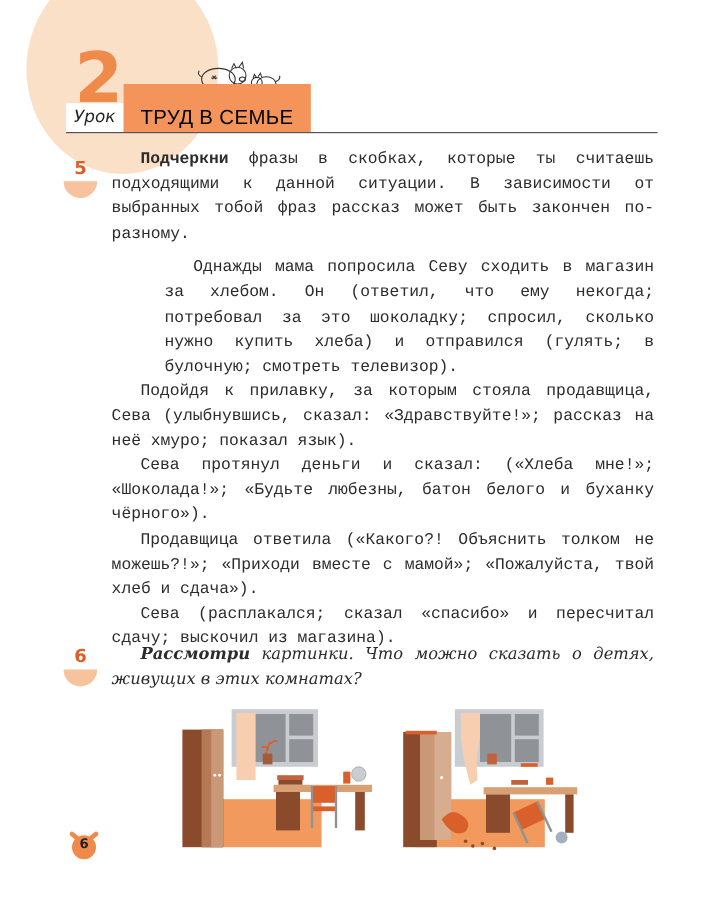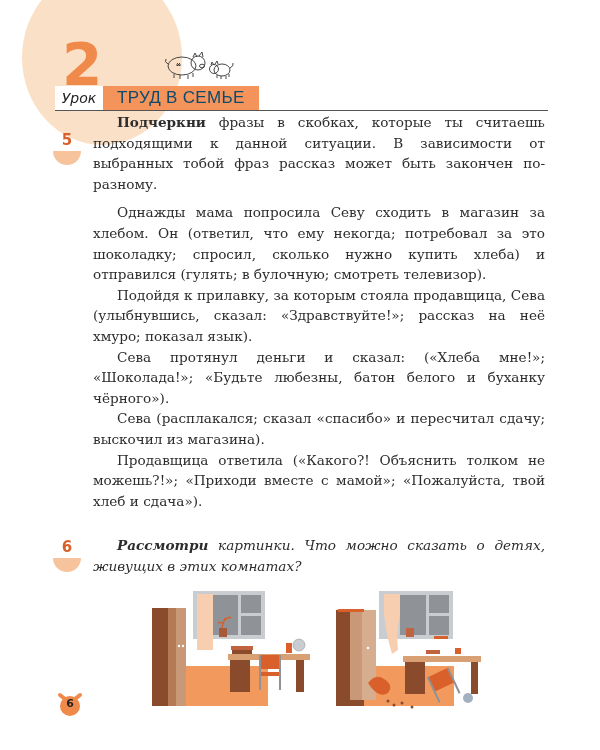--- a/index.html
+++ b/index.html
@@ -27,23 +27,23 @@
       position: absolute; left: 55px; top: 86px; height: 24px;
       display: flex; align-items: flex-end;
     }
     .lesson-label {
       background: #ffffff; width: 48px;
       font-family: "DejaVu Sans", "Liberation Sans", sans-serif;
       font-size: 14px; line-height: 24px; text-align: center; color: #222;
       font-style: italic;
     }
     .lesson-title {
-      background: #f4935a; padding: 0 14px 0 14px; width: 128px;
+      background: #f4935a; padding: 16px 14px 0 14px; width: 128px;
       font-family: "Liberation Sans", "DejaVu Sans", sans-serif;
-      font-size: 17px; line-height: 24px; color: #0c4a6e; letter-spacing: 0.3px;
+      font-size: 17px; line-height: 24px; color: #000000; letter-spacing: 0.3px;
     }
     .header-line {
       position: absolute; left: 55px; top: 110px; width: 493px; height: 1px;
       background: #555;
     }
     .ex-badge {
       position: absolute; left: 49px; width: 36px; height: 34px;
     }
     .ex-badge .num {
       position: absolute; left: 0; top: 0; width: 36px; text-align: center;
@@ -53,21 +53,21 @@
     .ex-badge .half {
       position: absolute; left: 4px; top: 20px; width: 28px; height: 14px;
       background: #f6c39c; border-radius: 0 0 14px 14px;
     }
     .text-block {
       position: absolute; left: 93px; width: 452px;
       font-size: 13.6px; line-height: 20.6px; text-align: justify;
       color: #2c2c2c;
     }
     .text-block p { margin: 0; text-indent: 24px; }
-    .text-block p.gap { margin-top: 8px; }
+    .text-block p.gap { margin-top: 8px; margin-left: 44px; }
     .text-block b { font-weight: bold; }
     .illustration {
       position: absolute; top: 588px; width: 170px; height: 130px;
     }
     .page-num-badge {
       position: absolute; left: 57px; top: 692px; width: 26px; height: 26px;
     }
     .page-num-badge .txt {
       position: absolute; left: 0; top: 5px; width: 26px; text-align: center;
       font-family: "DejaVu Sans", "Liberation Sans", sans-serif;
@@ -101,27 +101,27 @@
   <div class="lesson-label">Урок</div>
   <div class="lesson-title">ТРУД В СЕМЬЕ</div>
 </div>
 <div class="header-line"></div>
 
 <div class="ex-badge" style="top:131px;">
   <div class="num">5</div>
   <div class="half"></div>
 </div>
 
-<div class="text-block" style="top:112px;">
+<div class="text-block" style="top:124px;font-family:Liberation Mono, monospace;">
   <p><b>Подчеркни</b><span> фразы в скобках, которые ты считаешь подходящими к данной ситуации. В зависимости от выбранных тобой фраз рассказ может быть закончен по-разному.</span></p>
   <p class="gap">Однажды мама попросила Севу сходить в магазин за хлебом. Он (ответил, что ему некогда; потребовал за это шоколадку; спросил, сколько нужно купить хлеба) и отправился (гулять; в булочную; смотреть телевизор).</p>
   <p>Подойдя к прилавку, за которым стояла продавщица, Сева (улыбнувшись, сказал: «Здравствуйте!»; рассказ на неё хмуро; показал язык).</p>
   <p>Сева протянул деньги и сказал: («Хлеба мне!»; «Шоколада!»; «Будьте любезны, батон белого и буханку чёрного»).</p>
+  <p>Продавщица ответила («Какого?! Объяснить толком не можешь?!»; «Приходи вместе с мамой»; «Пожалуйста, твой хлеб и сдача»).</p>
   <p>Сева (расплакался; сказал «спасибо» и пересчитал сдачу; выскочил из магазина).</p>
-  <p>Продавщица ответила («Какого?! Объяснить толком не можешь?!»; «Приходи вместе с мамой»; «Пожалуйста, твой хлеб и сдача»).</p>
 </div>
 
 <div class="ex-badge" style="top:538px;">
   <div class="num">6</div>
   <div class="half"></div>
 </div>
 
 <div class="text-block" style="top:535px;font-style:italic;">
   <p><b>Рассмотри</b><span> картинки. Что можно сказать о детях, живущих в этих комнатах?</span></p>
 </div>

